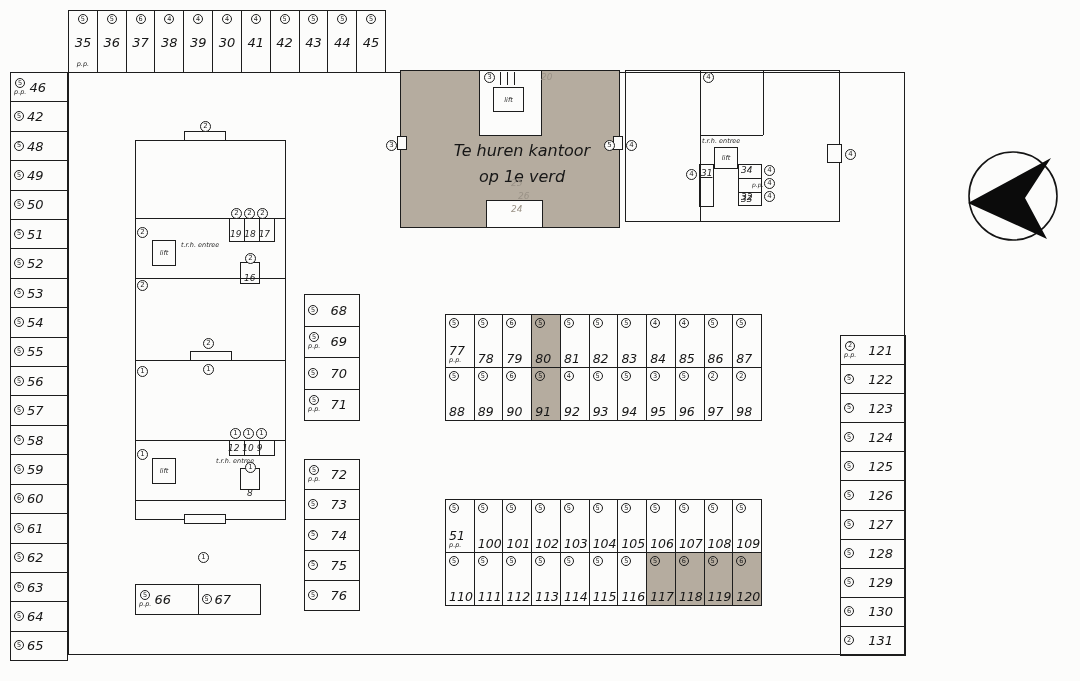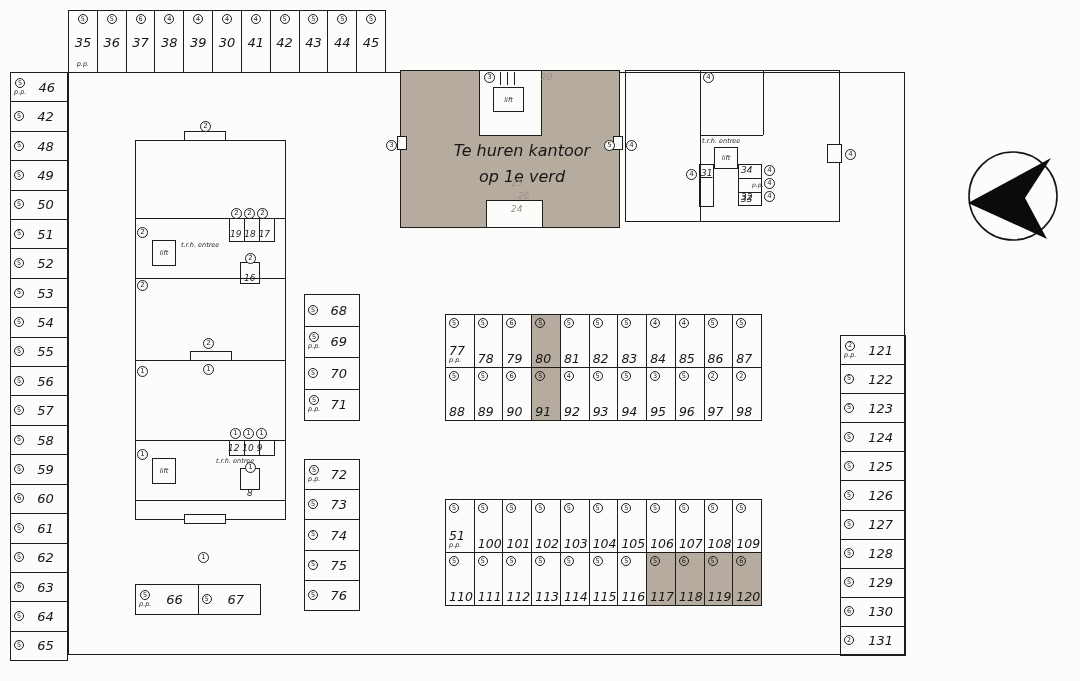--- a/index.html
+++ b/index.html
@@ -22,21 +22,21 @@
   .stall.shaded{background:var(--shade,#b5ac9f)}
   .num{font-style:italic;font-size:13px;line-height:1;color:#161616}
   .pp{font-style:italic;font-size:6.5px;line-height:1.2}
   .badge{flex:none;width:10px;height:10px;border:1px solid #1d1d1d;border-radius:50%;
          display:flex;align-items:center;justify-content:center;font-size:6.5px;font-style:normal;line-height:1}
   .stall.v{flex-direction:column;align-items:center;padding:3px 0 3px}
   .stall.v .num{margin-top:12px}
   .stall.v .pp{margin-top:auto}
   .stall.h{flex-direction:row;align-items:center;padding:0 3px;gap:3px}
   .bcol{display:flex;flex-direction:column;align-items:center;gap:1px;flex:none}
-  .stall.h .num{flex:1;text-align:center}
+  .stall.h .num{flex:1;}
   .stall.h.r .num{text-align:right;padding-right:9px}
   .stall.g{flex-direction:column;align-items:flex-start;padding:3px 0 2px 3px}
   .stall.g .badge{margin-bottom:auto}
   .stall.g .num{font-size:12.5px}
   .grid{position:absolute;display:flex;flex-direction:column;border:1.6px solid #1d1d1d}
   .grid-row{flex:1;display:flex}
   .grid-row.top{border-bottom:1.4px solid #1d1d1d}
   .grid-row>.stall{flex:1;border-right:1.3px solid #1d1d1d}
   .grid-row>.stall:last-child{border-right:none}
   .marker{position:absolute;width:11px;height:11px;border:1px solid #1d1d1d;border-radius:50%;

